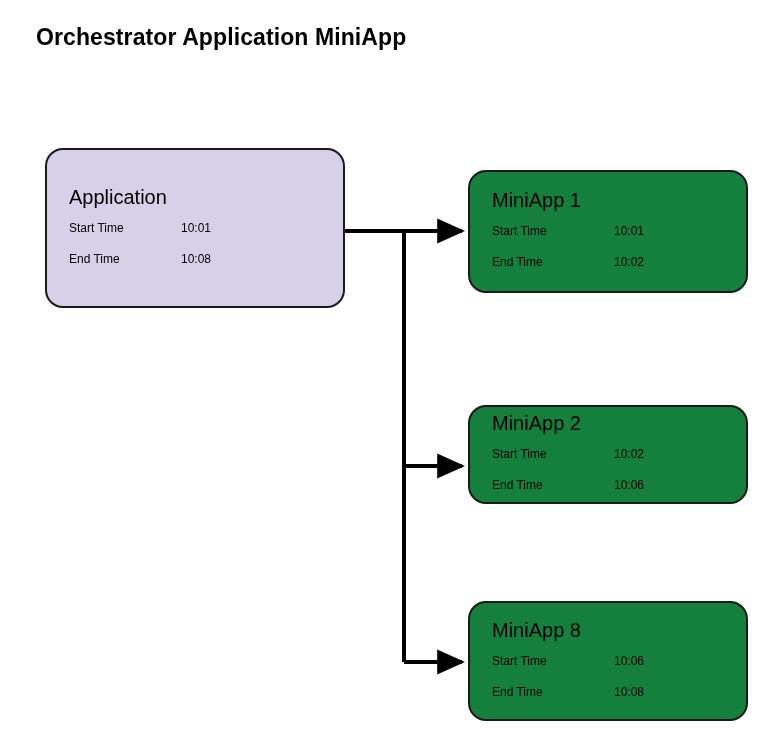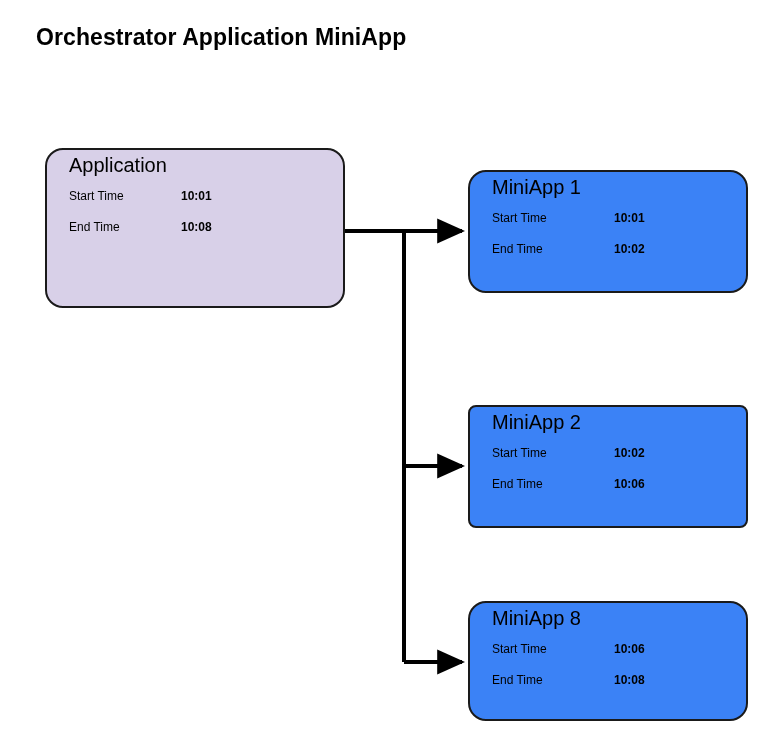--- a/index.html
+++ b/index.html
@@ -34,26 +34,27 @@
     height: 752px;
   }
 
   .node-box {
     position: absolute;
     box-sizing: border-box;
     border: 2px solid #1a1a1a;
     border-radius: 18px;
     display: flex;
     flex-direction: column;
+    justify-content: center;
   }
   .node-box.orchestrator {
     background: #d8d0e8;
   }
   .node-box.miniapp {
-    background: #3b82f6;
+    background: #15803d;
   }
 
   .node-inner {
     padding-left: 22px;
   }
 
   .node-title {
     font-size: 20px;
     line-height: 31px;
     white-space: nowrap;
@@ -62,21 +63,21 @@
   .time-row {
     font-size: 12px;
     line-height: 31px;
     white-space: nowrap;
     display: flex;
   }
   .time-label {
     display: inline-block;
   }
   .time-value {
-    font-weight: bold;
+    font-weight: normal;
   }
 
   
   .orchestrator .time-label { width: 112px; }
   
   .miniapp .time-label { width: 122px; }
 
   #node-application {
     left: 45px;
     top: 148px;
@@ -86,22 +87,21 @@
   #node-miniapp-1 {
     left: 468px;
     top: 170px;
     width: 280px;
     height: 123px;
   }
   #node-miniapp-2 {
     left: 468px;
     top: 405px;
     width: 280px;
-    height: 123px;
-    border-radius: 8px;
+    height: 99px;
   }
   #node-miniapp-3 {
     left: 468px;
     top: 601px;
     width: 280px;
     height: 120px;
   }
 </style>
 </head>
 <body>

